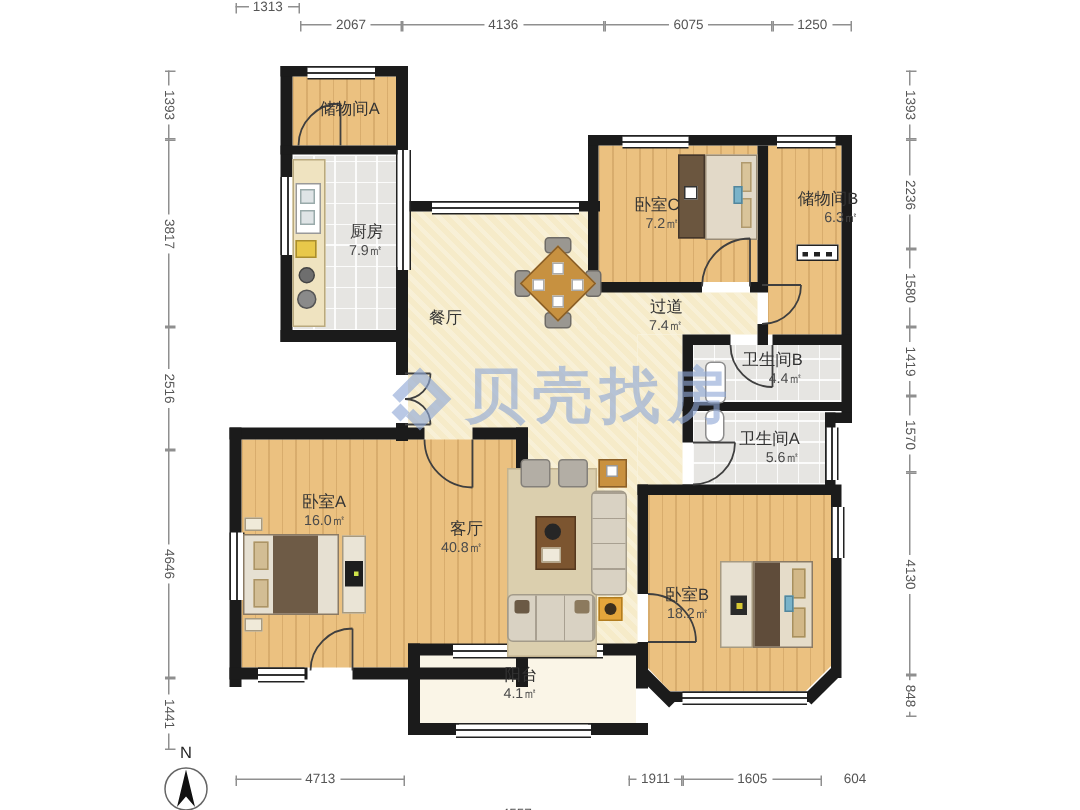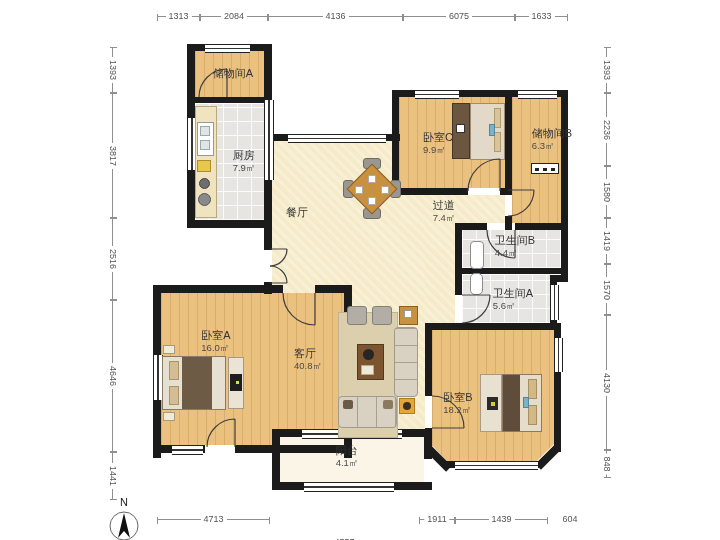--- a/index.html
+++ b/index.html
@@ -13,21 +13,21 @@
     background-image:repeating-linear-gradient(45deg,rgba(255,255,255,.25) 0 3px,rgba(0,0,0,0) 3px 7px);z-index:1}
   .tile{background:#e6e5e2;
     background-image:repeating-linear-gradient(0deg,rgba(255,255,255,.85) 0 1px,rgba(0,0,0,0) 1px 14px),
                      repeating-linear-gradient(90deg,rgba(255,255,255,.85) 0 1px,rgba(0,0,0,0) 1px 14px);z-index:1}
   .balc{background:#faf5e7;z-index:1}
   .win-h{background:linear-gradient(to bottom,#fff 40%,#333 40%,#333 58%,#fff 58%);
          border-top:1px solid #222;border-bottom:1px solid #222;z-index:4}
   .win-v{background:linear-gradient(to right,#fff 40%,#333 40%,#333 58%,#fff 58%);
          border-left:1px solid #222;border-right:1px solid #222;z-index:4}
   .fur{z-index:5;box-sizing:border-box}
-  .rl{transform:translateX(-50%);text-align:left;color:#333;line-height:1.3;z-index:7;white-space:nowrap}
+  .rl{transform:translateX(-50%);text-align:right;color:#333;line-height:1.3;z-index:7;white-space:nowrap}
   .rl .n{font-size:11px;display:block}
   .rl .a{font-size:9.5px;color:#4a4a4a;display:block}
   #doors{position:absolute;left:0;top:0;z-index:6}
   
   .dh{height:0;border-top:1px solid #8f8f8f;z-index:9}
   .dh i{position:absolute;top:-3px;width:1px;height:7px;background:#8f8f8f}
   .dh i.t2{right:0}
   .dh span{position:absolute;left:50%;top:0;transform:translate(-50%,-58%);
            background:#fff;padding:0 3px;font-size:9px;color:#555}
   .dv{width:0;border-left:1px solid #8f8f8f;z-index:9}
@@ -205,21 +205,21 @@
     </div>
   <div class="rl" style="left:244px;top:148px">
     <span class="n">厨房</span>
     <span class="a">7.9㎡</span>
     </div>
   <div class="rl" style="left:297px;top:205px">
     <span class="n">餐厅</span>
     </div>
   <div class="rl" style="left:438px;top:130px">
     <span class="n">卧室C</span>
-    <span class="a">9.9㎡</span>
+    <span class="a">7.2㎡</span>
     </div>
   <div class="rl" style="left:552px;top:126px">
     <span class="n">储物间B</span>
     <span class="a">6.3㎡</span>
     </div>
   <div class="rl" style="left:444px;top:198px">
     <span class="n">过道</span>
     <span class="a">7.4㎡</span>
     </div>
   <div class="rl" style="left:515px;top:233px">
@@ -240,74 +240,81 @@
     </div>
   <div class="rl" style="left:458px;top:390px">
     <span class="n">卧室B</span>
     <span class="a">18.2㎡</span>
     </div>
   <div class="rl" style="left:347px;top:443px">
     <span class="n">阳台</span>
     <span class="a">4.1㎡</span>
     </div>
 
+  <div id="watermark">
+    <svg width="48" height="48" viewBox="0 0 48 48">
+      <path d="M10 26 L26 10 L42 26 L26 42 L19 35" fill="none" stroke="#8fa8d6" stroke-width="7"></path>
+      <path d="M7 35 L13 29 L19 35 L13 41 Z" fill="#8fa8d6"></path>
+    </svg>
+    <span>贝壳找房</span>
+  </div>
 
   <div id="compass">
     <b>N</b><br>
     <svg width="34" height="34">
       <circle cx="17" cy="16" r="14" fill="none" stroke="#666" stroke-width="1"></circle>
       <polygon points="17,3 23,28 17,21 11,28" fill="#111"></polygon>
     </svg>
   </div>
 
-  <div class="dh" style="left:157px;top:16px;width:43px">
+  <div class="dh" style="left:157px;top:4px;width:43px">
       <i></i>
       <i class="t2"></i>
       <span>1313</span>
     </div>
   <div class="dh" style="left:200px;top:16px;width:68px">
       <i></i>
       <i class="t2"></i>
-      <span>2084</span>
+      <span>2067</span>
     </div>
   <div class="dh" style="left:268px;top:16px;width:135px">
       <i></i>
       <i class="t2"></i>
       <span>4136</span>
     </div>
   <div class="dh" style="left:403px;top:16px;width:112px">
       <i></i>
       <i class="t2"></i>
       <span>6075</span>
     </div>
   <div class="dh" style="left:515px;top:16px;width:53px">
       <i></i>
       <i class="t2"></i>
-      <span>1633</span>
+      <span>1250</span>
     </div>
 
   <div class="dh" style="left:157px;top:519px;width:113px">
       <i></i>
       <i class="t2"></i>
       <span>4713</span>
     </div>
   <div class="dh" style="left:270px;top:542px;width:149px">
       <i></i>
       <i class="t2"></i>
       <span>4557</span>
     </div>
   <div class="dh" style="left:419px;top:519px;width:36px">
       <i></i>
       <i class="t2"></i>
       <span>1911</span>
     </div>
   <div class="dh" style="left:455px;top:519px;width:93px">
       <i></i>
       <i class="t2"></i>
-      <span>1439</span>
+      <span>1605</span>
     </div>
   <div class="dh" style="left:560px;top:519px;width:20px">
       <i></i>
       <i class="t2"></i>
       <span>604</span>
     </div>
 
   <div class="dv" style="left:112px;top:47px;height:46px">
       <i></i>
       <i class="t2"></i>

